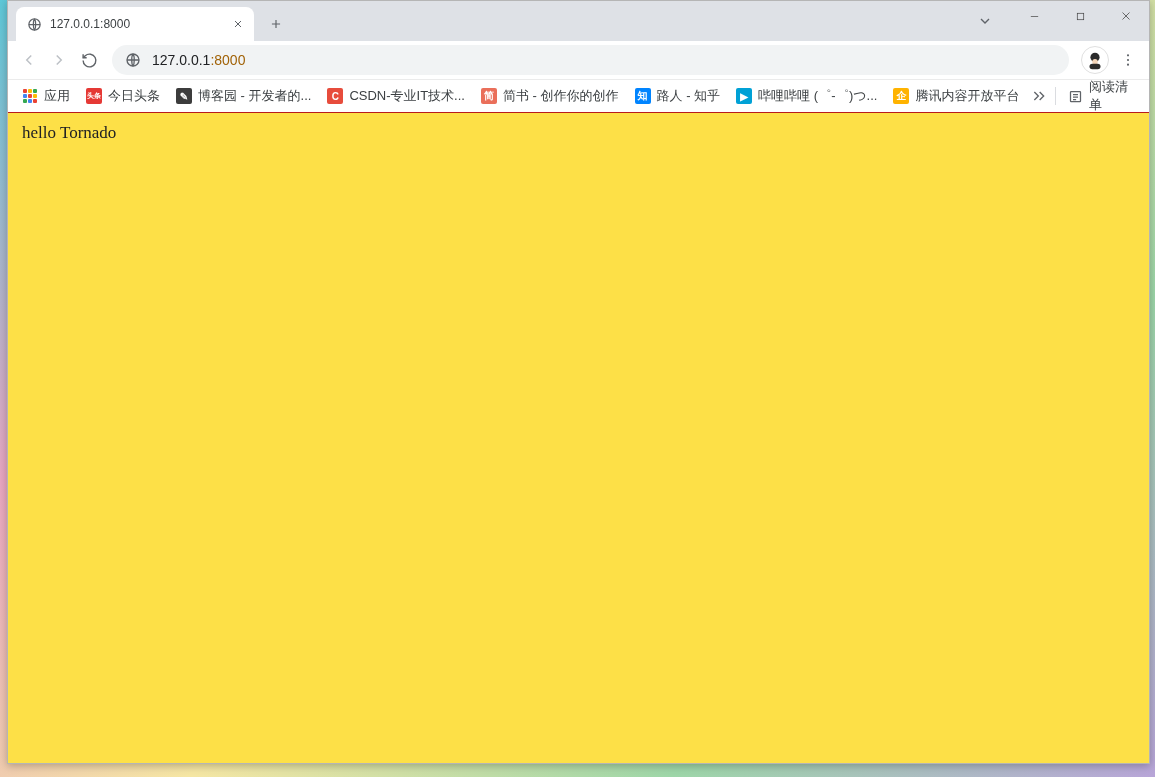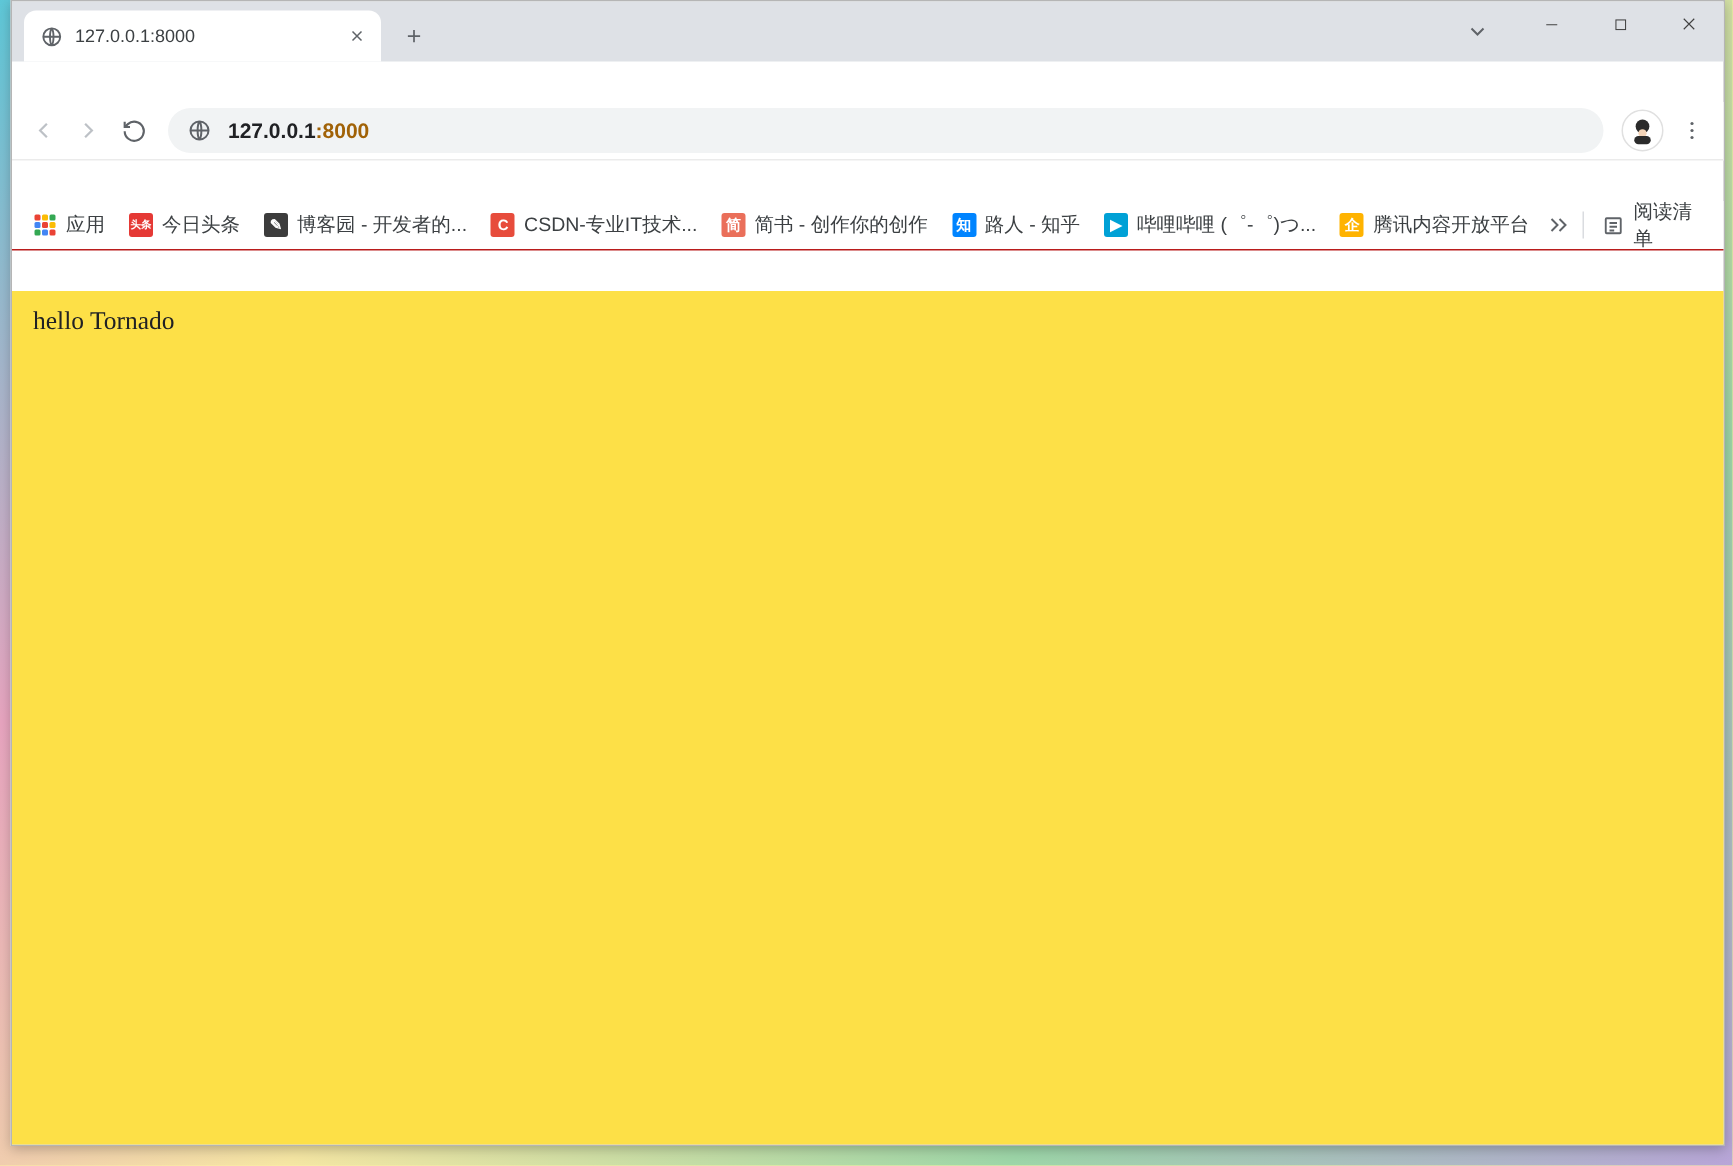--- a/index.html
+++ b/index.html
@@ -6,21 +6,21 @@
   body{
     font-family:"Segoe UI","Microsoft YaHei",Arial,sans-serif;
     font-size:13px;
     color:#202124;
     background:linear-gradient(135deg,#5ec8d8 0%,#e8a5c0 25%,#f5e6a3 50%,#9dd6a8 75%,#b8a5d8 100%);
     width:1155px;height:777px;overflow:hidden;
   }
   .browser-window{
     position:absolute;left:7px;top:0;width:1141px;height:762px;
     background:#fff;border:1px solid #b5b5b5;box-shadow:0 2px 8px rgba(0,0,0,.25);
-    display:flex;flex-direction:column;gap:27px;
+    display:flex;flex-direction:column;
   }
   
   .tab-strip{
     height:40px;background:#dee1e6;display:flex;align-items:flex-end;
     padding-left:8px;position:relative;
   }
   .tab{
     height:34px;background:#fff;border-radius:8px 8px 0 0;
     display:flex;align-items:center;min-width:220px;max-width:240px;
     padding:0 8px 0 10px;position:relative;margin-bottom:0;
@@ -33,21 +33,21 @@
   .window-controls .wc{width:46px;height:30px;display:flex;align-items:center;justify-content:center;color:#404040;cursor:pointer;}
   .tabs-dropdown{position:absolute;right:150px;top:6px;width:28px;height:28px;display:flex;align-items:center;justify-content:center;color:#5f6368;cursor:pointer;}
   
   .toolbar{
     height:38px;background:#fff;display:flex;align-items:center;padding:0 6px;border-bottom:1px solid #ebebeb;
   }
   .nav-btn{width:30px;height:30px;display:flex;align-items:center;justify-content:center;color:#5f6368;border-radius:50%;cursor:pointer;}
   .nav-btn.disabled{color:#bdc1c6;cursor:default;}
   .omnibox{
     flex:1;height:30px;background:#f1f3f4;border-radius:15px;display:flex;align-items:center;
-    padding:0 12px;margin:0 8px;color:#202124;font-size:14px;font-weight:bold;
+    padding:0 12px;margin:0 8px;color:#202124;font-size:14px;
   }
   .omnibox .site-icon{width:18px;height:18px;display:flex;align-items:center;justify-content:center;color:#5f6368;margin-right:10px;}
   .omnibox .url-host{color:#202124;}
   .omnibox .url-port{color:#a16207;}
   .avatar{width:26px;height:26px;border-radius:50%;background:#fff;display:flex;align-items:center;justify-content:center;margin:0 4px;cursor:pointer;border:1px solid #e0e0e0;overflow:hidden;}
   .avatar svg{width:22px;height:22px;}
   .menu-btn{width:30px;height:30px;display:flex;align-items:center;justify-content:center;color:#5f6368;border-radius:50%;cursor:pointer;}
   
   .bookmarks{
     height:32px;background:#fff;display:flex;align-items:center;padding:0 6px;

